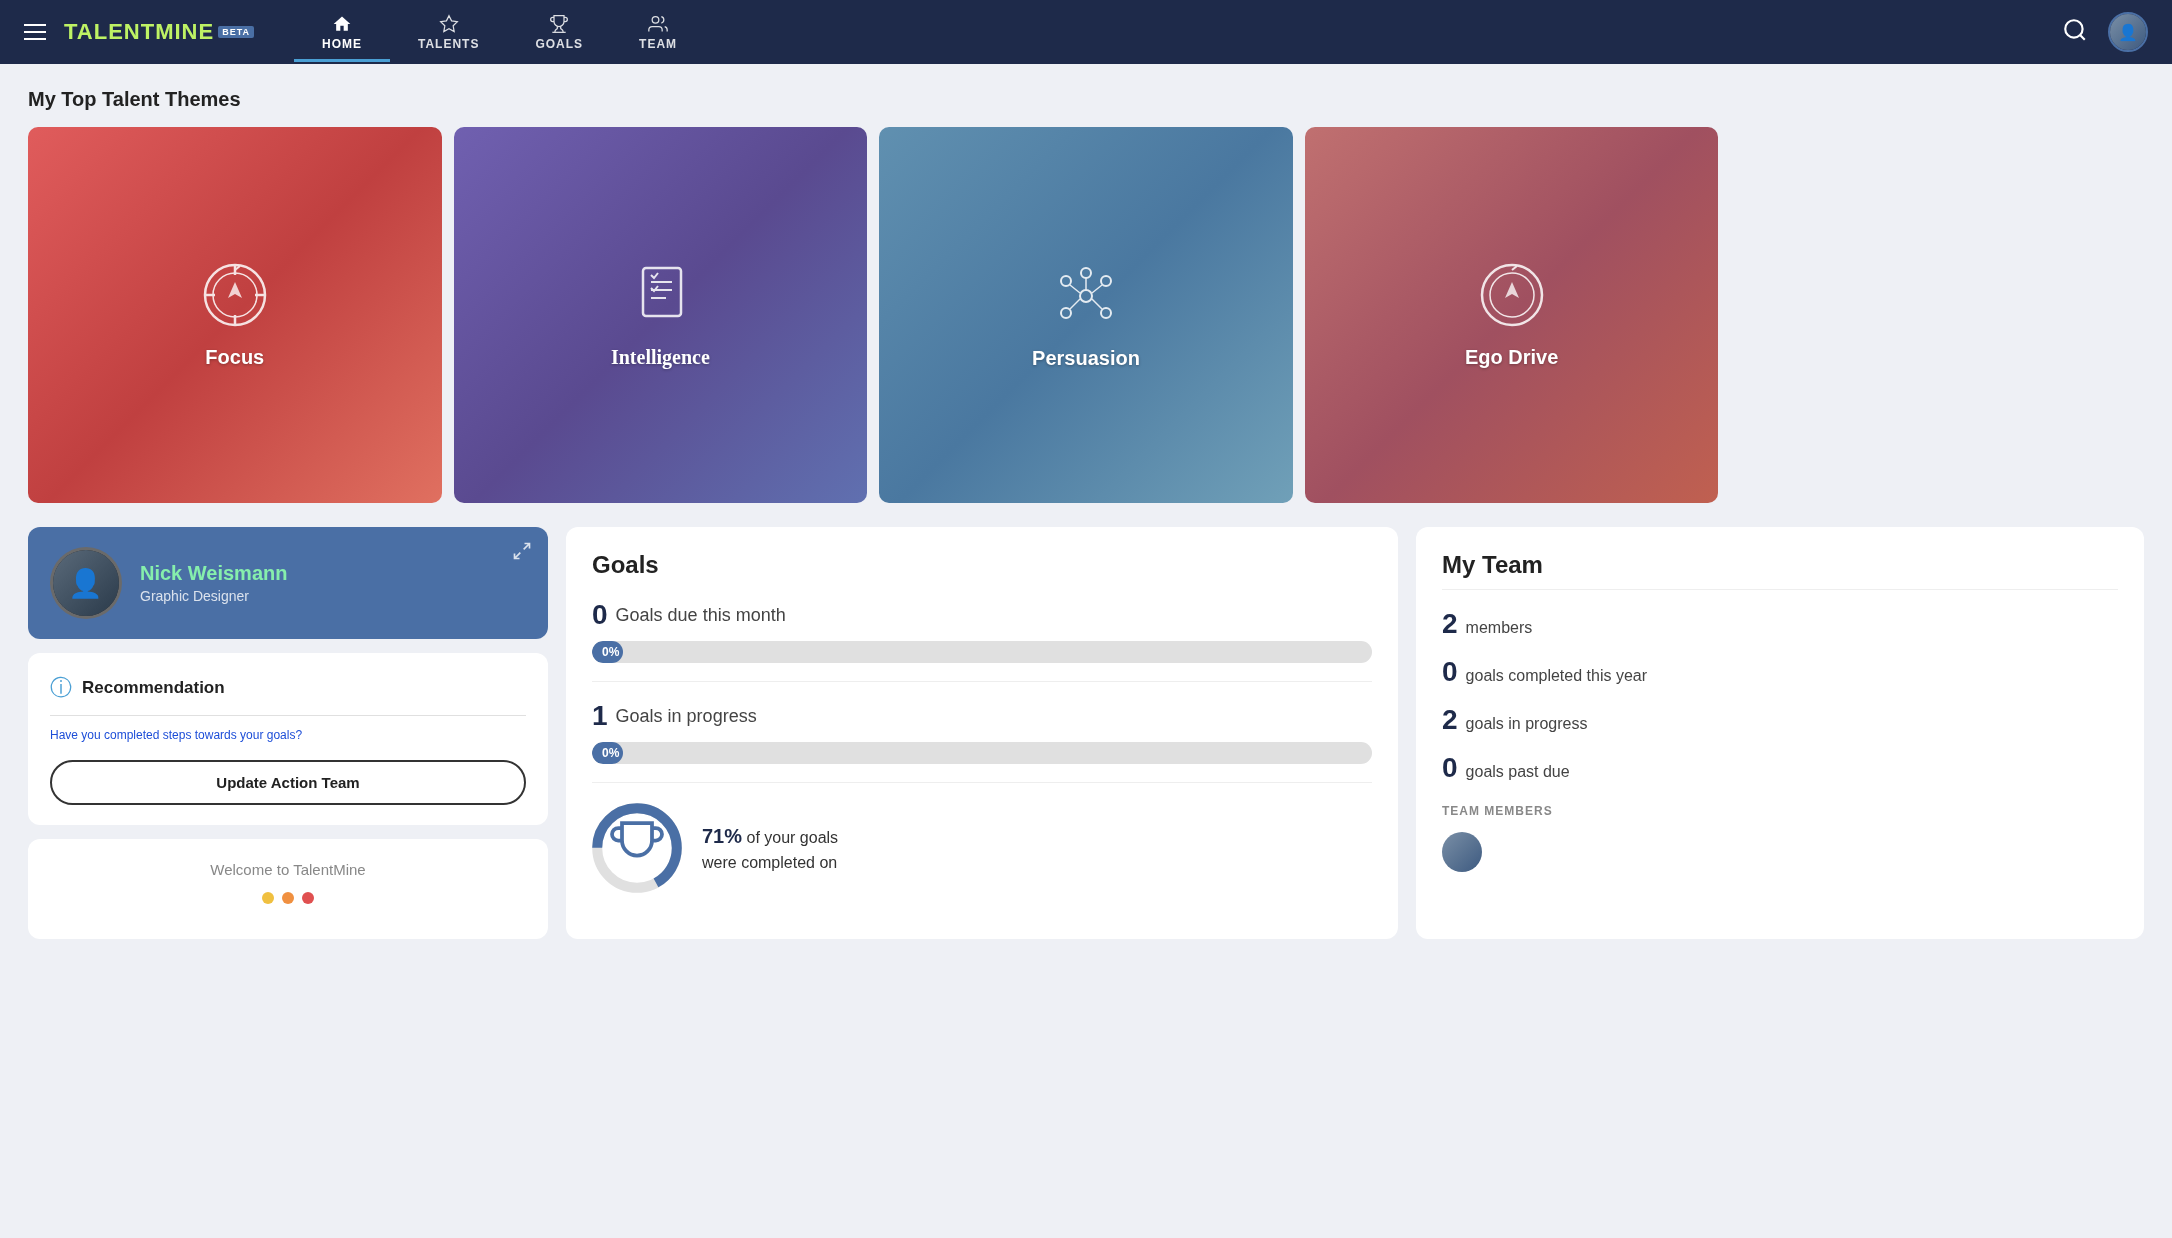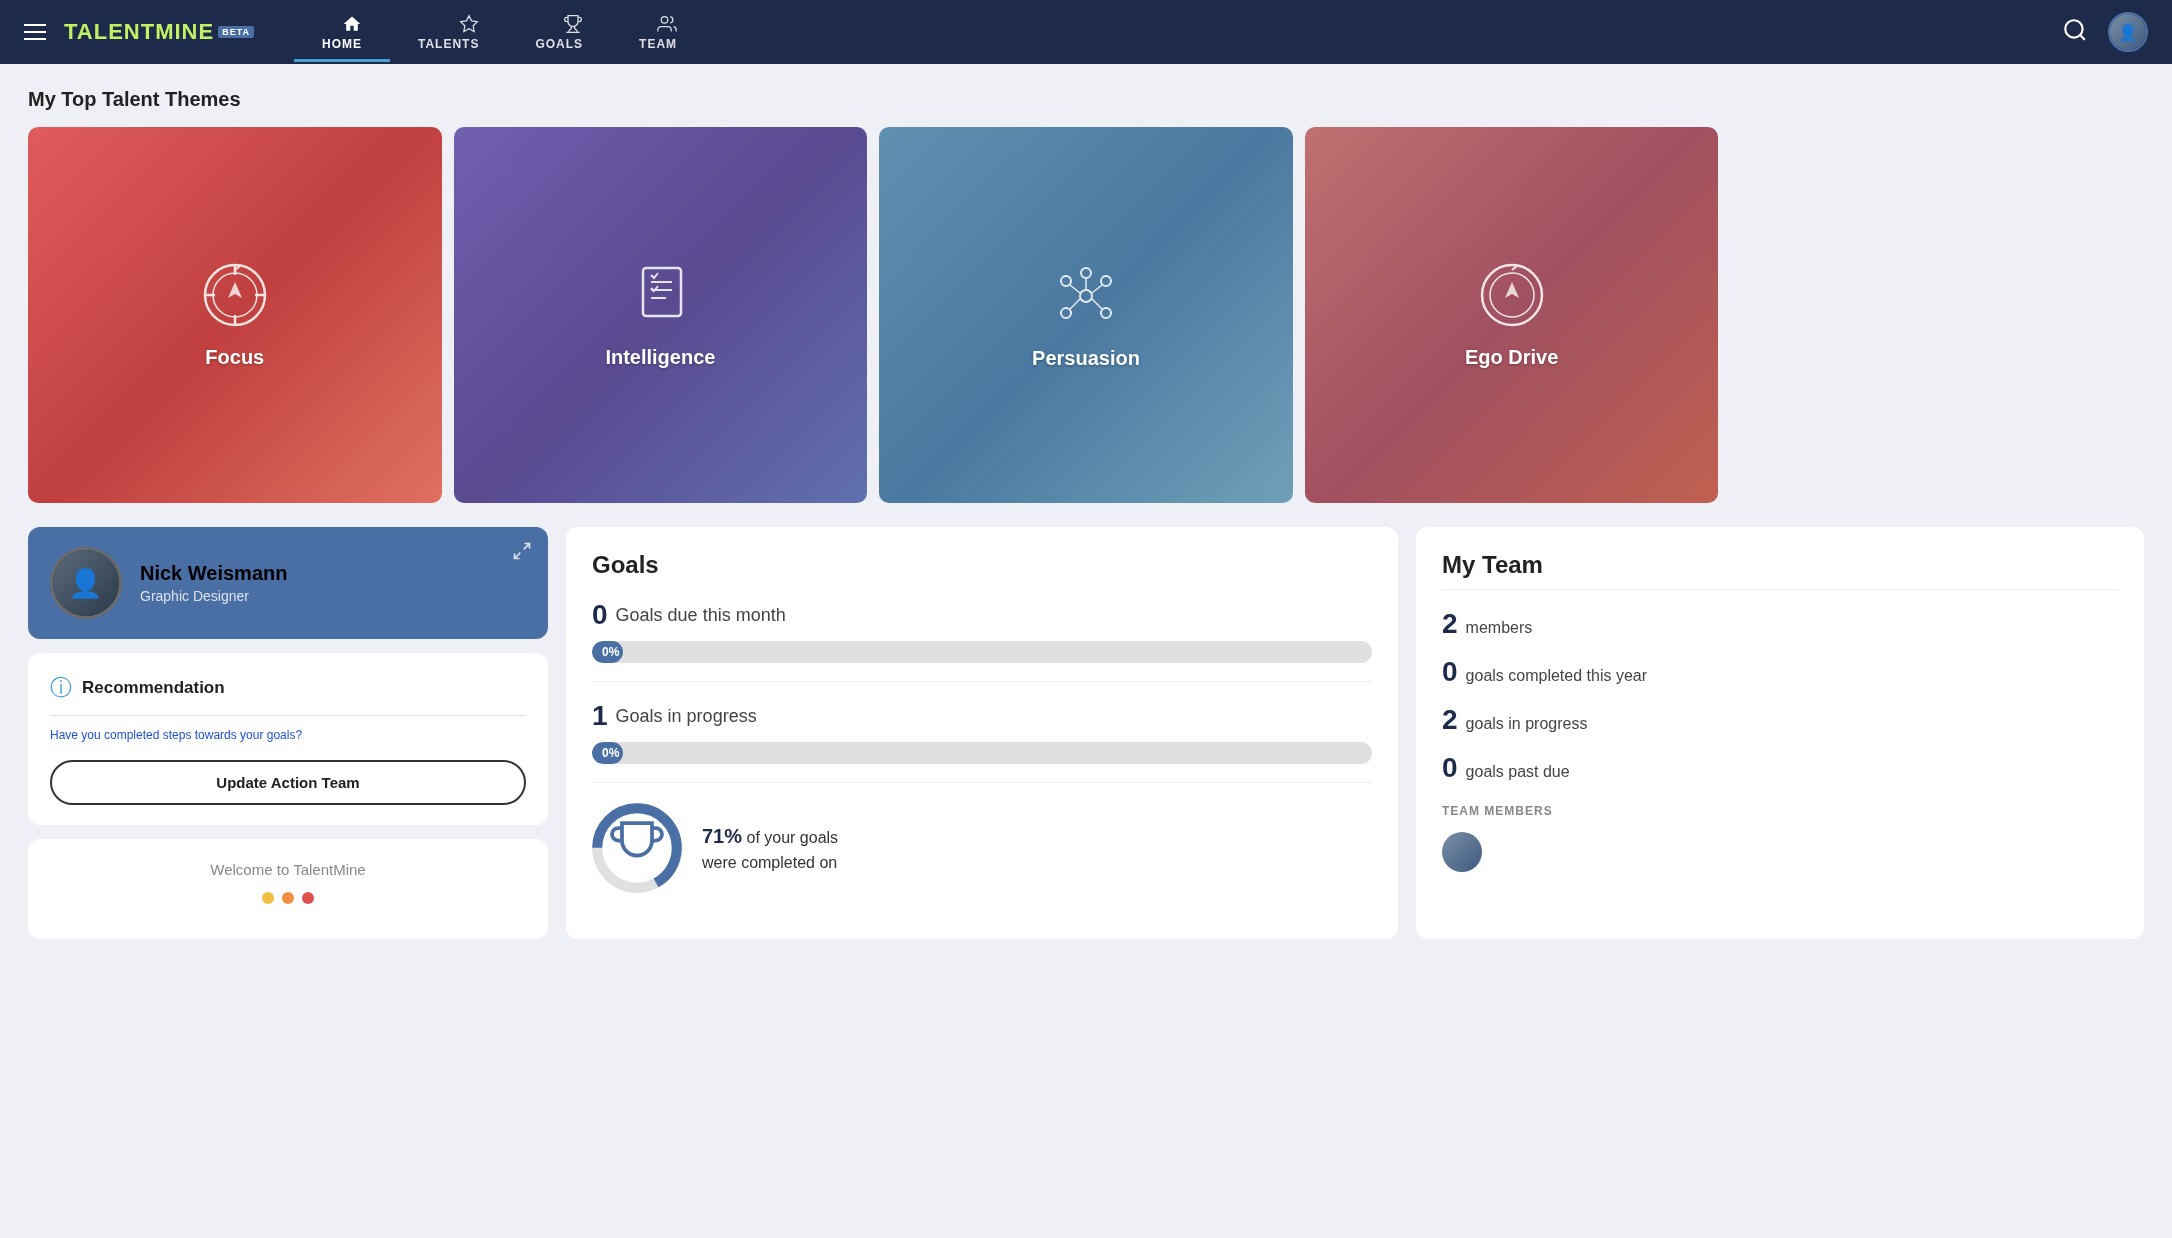--- a/index.html
+++ b/index.html
@@ -20,21 +20,21 @@
     }
     .nav-hamburger span { display: block; width: 22px; height: 2px; background: white; }
     .nav-logo { display: flex; align-items: center; margin-right: 40px; }
     .nav-logo-text { font-size: 22px; font-weight: 800; letter-spacing: 1px; color: #bef264; }
     .nav-logo-beta {
       background: #4a6fa5; color: white; font-size: 9px; font-weight: 700;
       padding: 1px 4px; border-radius: 2px; margin-left: 4px; letter-spacing: 1px;
     }
     .nav-links { display: flex; align-items: center; flex: 1; gap: 0; }
     .nav-link {
-      display: flex; flex-direction: column; align-items: flex-end; padding: 0 28px;
+      display: flex; flex-direction: column; align-items: center; padding: 0 28px;
       color: white; text-decoration: none; font-size: 12px; font-weight: 600;
       letter-spacing: 1px; cursor: pointer; height: 60px; justify-content: center;
       position: relative; opacity: 0.85;
     }
     .nav-link.active { opacity: 1; }
     .nav-link.active::after {
       content: ''; position: absolute; bottom: 0; left: 0; right: 0; height: 3px; background: #4a9fd4;
     }
     .nav-link svg { margin-bottom: 3px; }
     .nav-right { display: flex; align-items: center; gap: 20px; margin-left: auto; }
@@ -83,21 +83,21 @@
     }
     .profile-avatar {
       width: 72px; height: 72px; border-radius: 50%; background: #2a2a2a;
       overflow: hidden; flex-shrink: 0; border: 3px solid rgba(255,255,255,0.3);
     }
     .profile-avatar-inner {
       width: 100%; height: 100%; background: linear-gradient(135deg, #5a6a7a, #2a3a4a);
       display: flex; align-items: center; justify-content: center; font-size: 28px; color: white;
     }
     .profile-info { flex: 1; }
-    .profile-name { color: #000000; font-size: 20px; font-weight: 700; }
+    .profile-name { color: #86efac; font-size: 20px; font-weight: 700; }
     .profile-title { color: rgba(255,255,255,0.8); font-size: 14px; margin-top: 3px; }
     .profile-expand {
       position: absolute; top: 14px; right: 16px;
       color: rgba(255,255,255,0.7); font-size: 18px; cursor: pointer;
     }
 
     .recommendation-card {
       background: white; border-radius: 12px; padding: 20px 22px;
     }
     .rec-header {
@@ -170,21 +170,21 @@
       display: flex; align-items: center; gap: 12px;
     }
     .team-member-avatar {
       width: 40px; height: 40px; border-radius: 50%; background: #ccc;
       flex-shrink: 0;
     }
 
     
     .talent-focus { background: linear-gradient(135deg, #e05c5c 0%, #c04040 50%, #e07060 100%); }
     .talent-relationship { background: linear-gradient(135deg, #8db580 0%, #6a9460 50%, #9db870 100%); }
-    .talent-intelligence { background: linear-gradient(135deg, #7060b0 0%, #5a4a90 50%, #6070b0 100%); }
+    .talent-intelligence { background: linear-gradient(135deg, #7060b0 0%, #5a4a90 50%, #6070b0 100%); font-family: Liberation Serif, serif; }
     .talent-persuasion { background: linear-gradient(135deg, #6090b0 0%, #4a78a0 50%, #70a0b8 100%); }
     .talent-egodrive { background: linear-gradient(135deg, #c07070 0%, #a05060 50%, #c06050 100%); }
   </style>
 </head>
 <body>
 
 <nav class="navbar">
   <div class="nav-hamburger">
     <span></span>
       <span></span>

